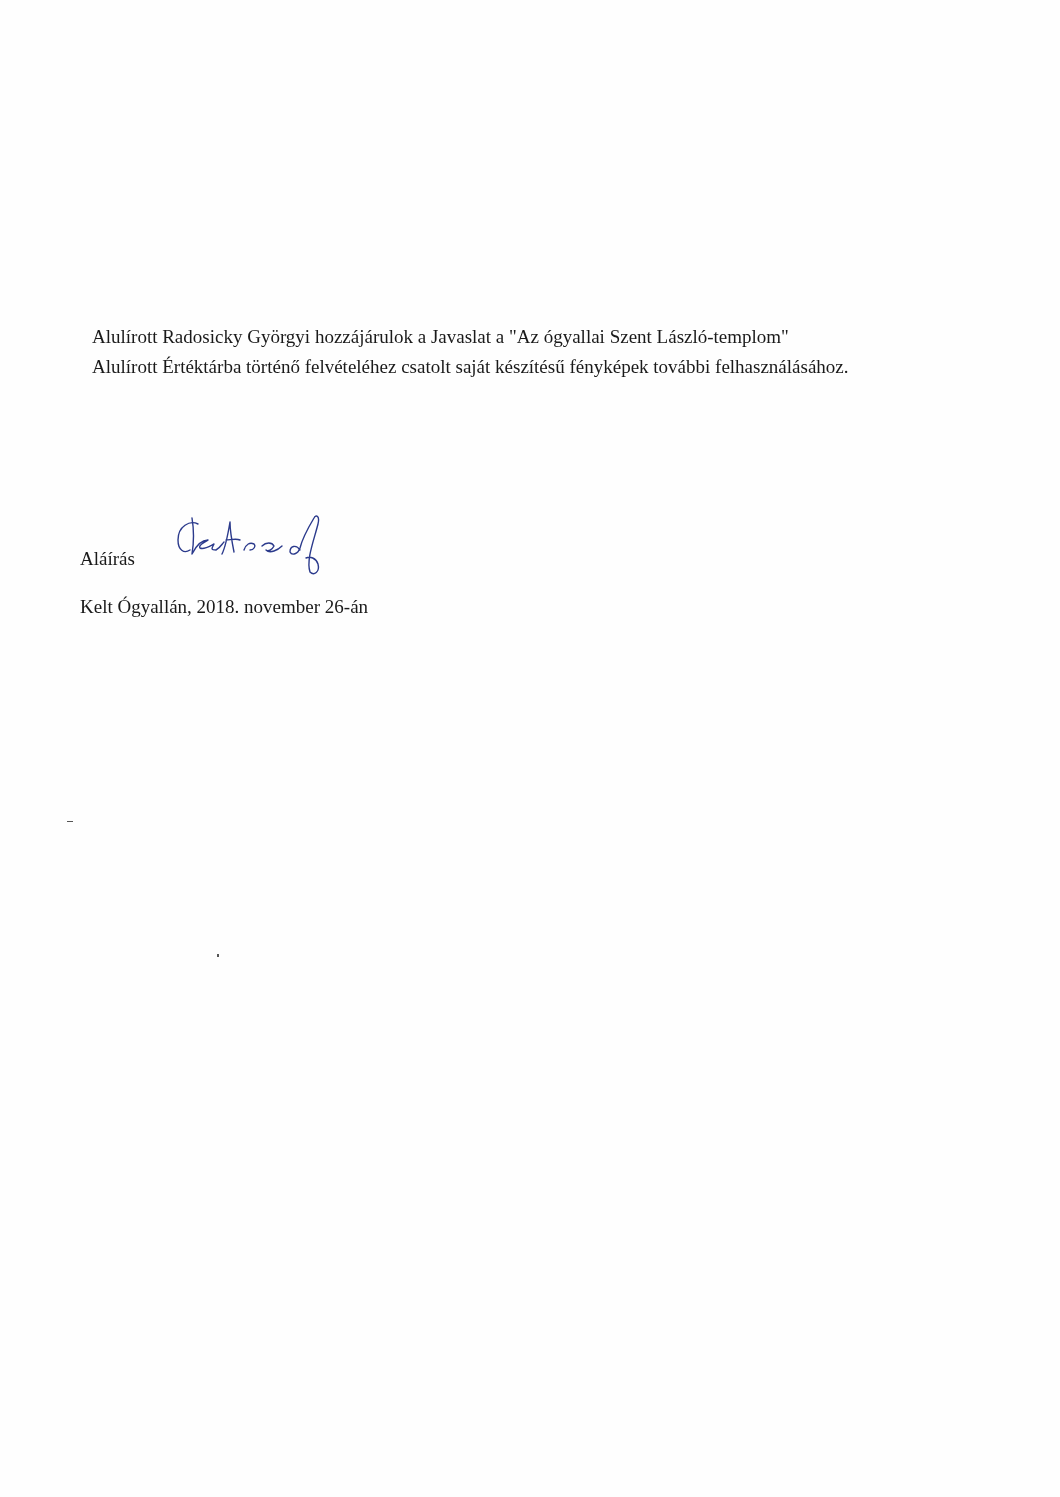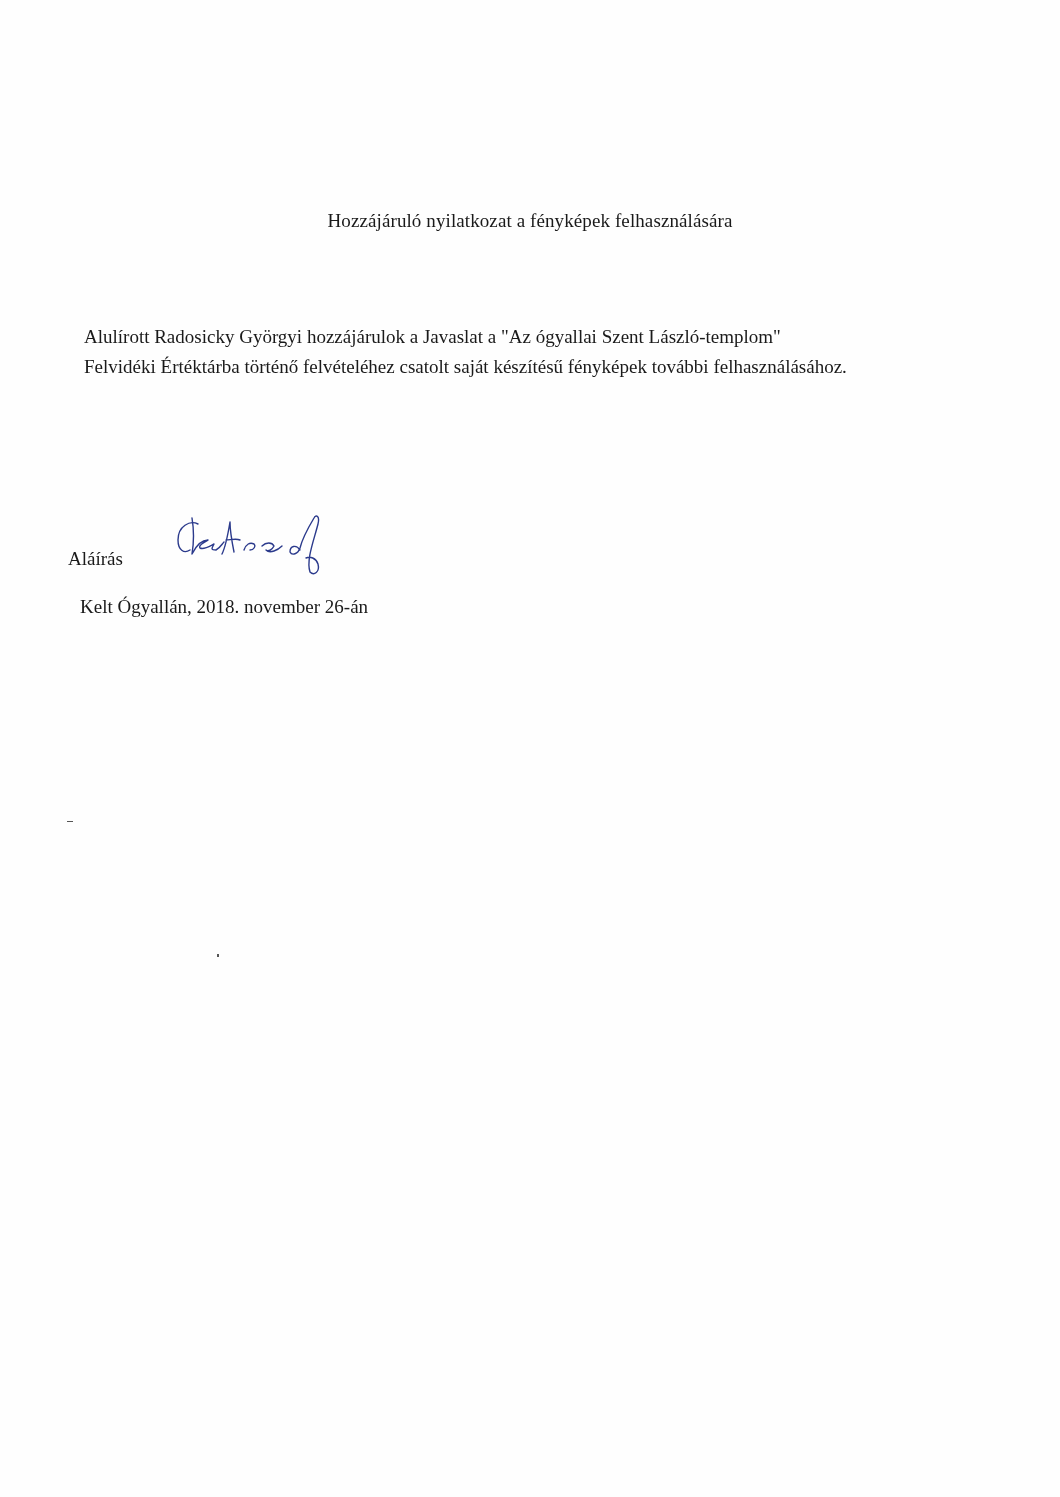--- a/index.html
+++ b/index.html
@@ -26,30 +26,30 @@
       position: absolute;
       top: 210px;
       left: 0;
       width: 1060px;
       text-align: center;
       font-size: 19px;
       letter-spacing: 0.1px;
     }
     .body-text {
       position: absolute;
-      left: 84px;
+      left: 92px;
       top: 322px;
       width: 900px;
       font-size: 19px;
       line-height: 30px;
     }
     .body-text .line { display: block; white-space: nowrap; }
     .sig-label {
       position: absolute;
-      left: 68px;
+      left: 80px;
       top: 548px;
       font-size: 19px;
       text-align: right;
     }
     .signature {
       position: absolute;
       left: 170px;
       top: 510px;
       width: 170px;
       height: 70px;
@@ -63,25 +63,24 @@
     .speck {
       position: absolute;
       background: #555;
     }
   </style>
 </head>
 <body>
 
 <div class="page">
 
-  <div class="title">Hozzájáruló nyilatkozat a fényképek felhasználására</div>
 
   <div class="body-text">
     <span class="line">Alulírott Radosicky Györgyi hozzájárulok a Javaslat a "Az ógyallai Szent László-templom"</span>
-    <span class="line">Felvidéki Értéktárba történő felvételéhez csatolt saját készítésű fényképek további felhasználásához.</span>
+    <span class="line">Alulírott Értéktárba történő felvételéhez csatolt saját készítésű fényképek további felhasználásához.</span>
   </div>
 
   <div class="sig-label">Aláírás</div>
 
   <svg class="signature" viewBox="0 0 170 70" xmlns="http://www.w3.org/2000/svg">
     <g fill="none" stroke="#2b3a8c" stroke-width="1.4" stroke-linecap="round" stroke-linejoin="round">
       <path d="M28 14 C20 10, 8 16, 8 30 C8 40, 14 44, 20 40"></path>
       <path d="M22 8 C24 20, 24 32, 22 44 C26 36, 32 30, 38 30 C34 32, 28 36, 30 38 C34 40, 40 36, 44 34 C42 38, 40 40, 46 40 C50 38, 52 34, 54 32"></path>
       <path d="M52 44 C56 36, 58 24, 60 12 C60 22, 62 32, 64 42 M56 30 C60 30, 66 28, 70 30"></path>
       <path d="M74 40 C76 34, 80 32, 84 34 C86 36, 84 40, 80 40"></path>

